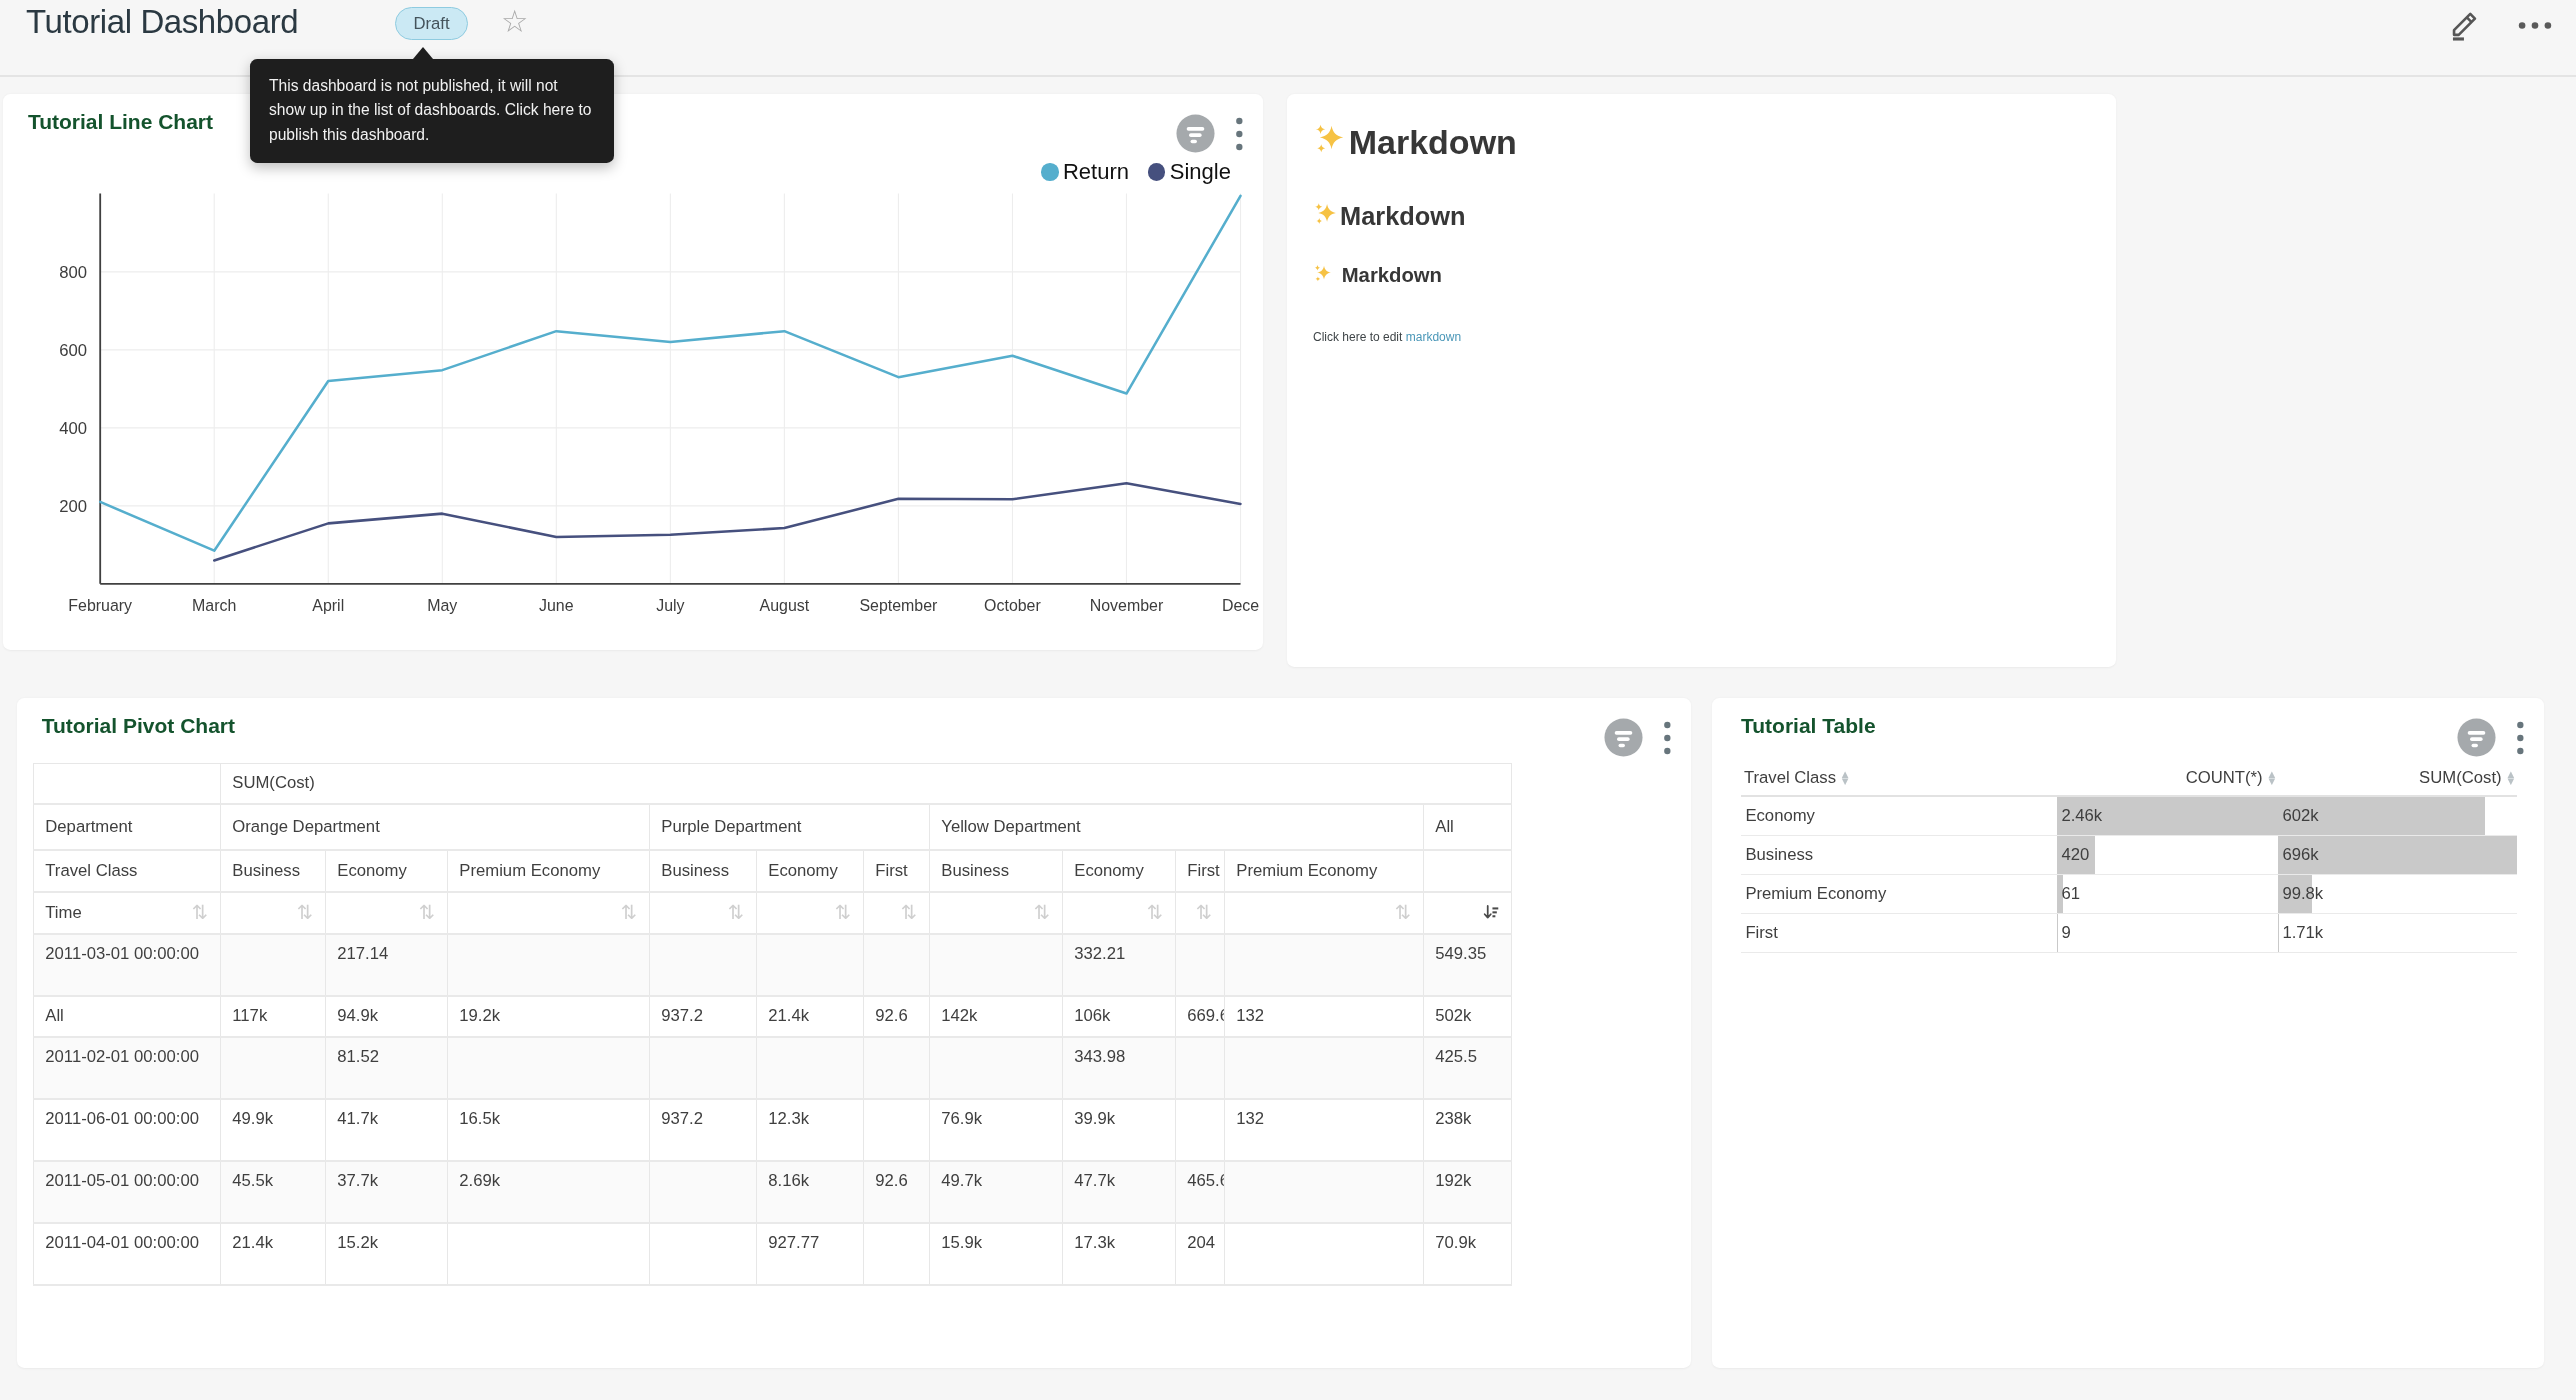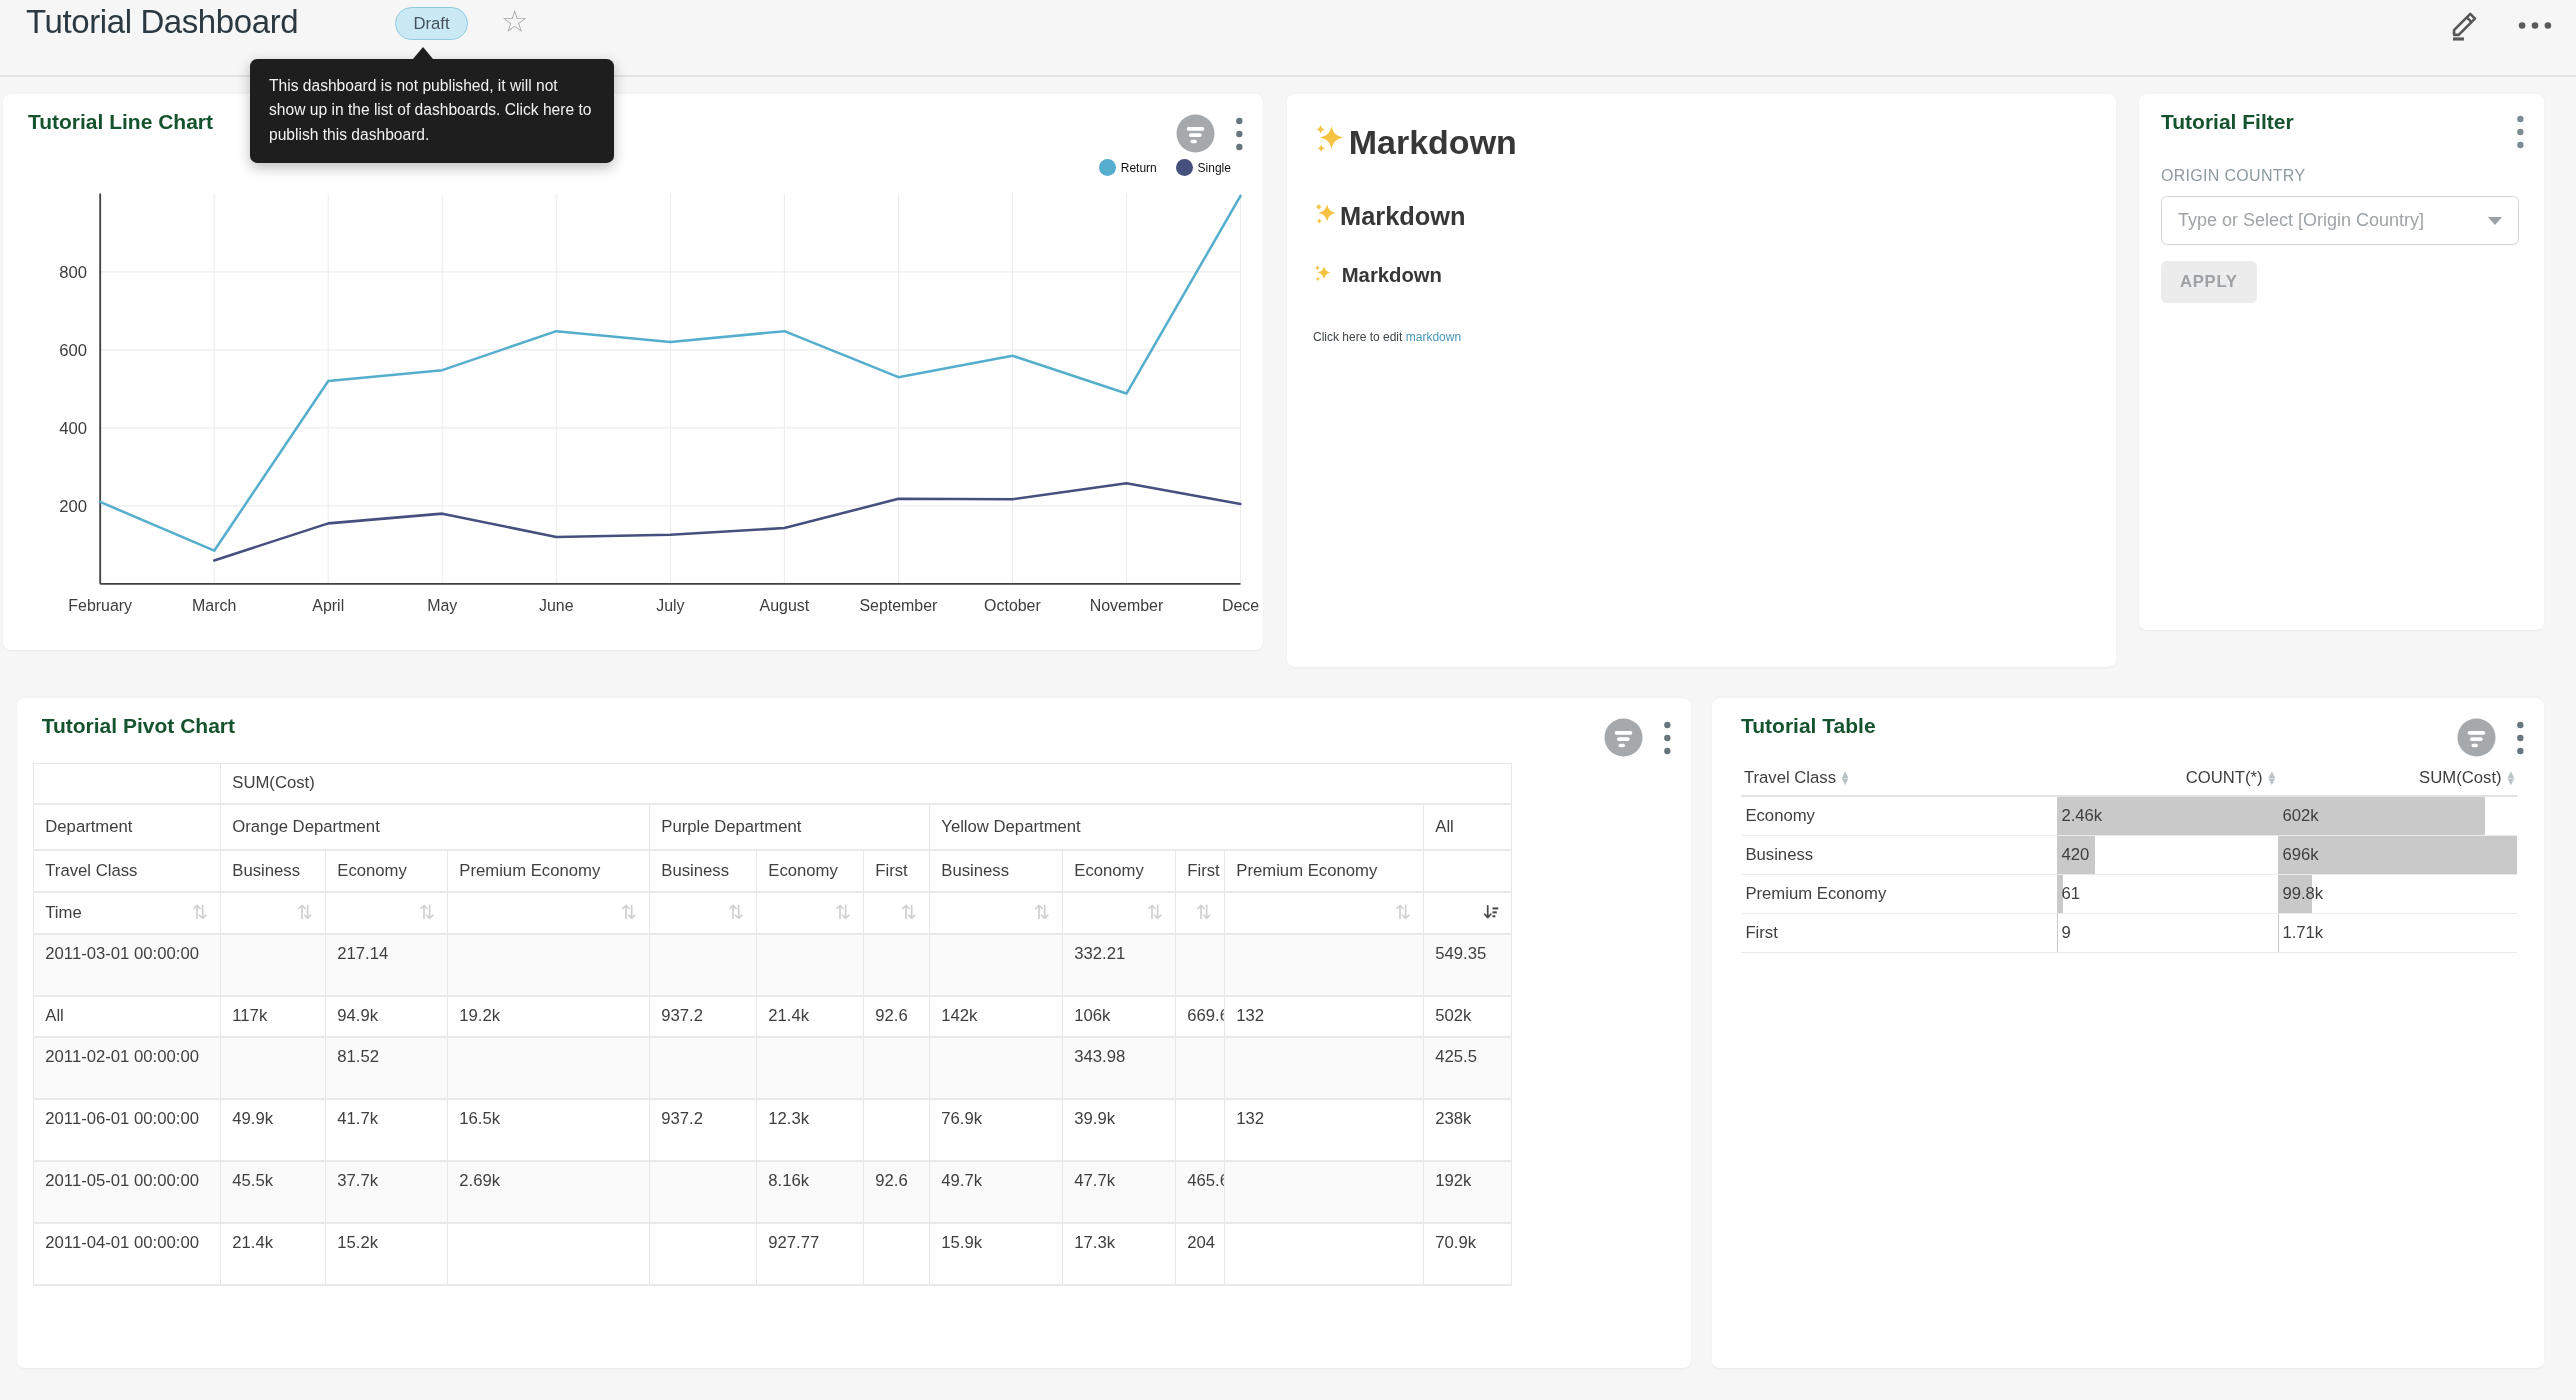--- a/index.html
+++ b/index.html
@@ -42,21 +42,21 @@
   .panel-icons { position: absolute; top: 19px; right: 19px; display: flex; align-items: center; gap: 19px; }
 
   #panel-line    { left: 2.9px;    top: 94px; width: 1260px; height: 556px; }
   #panel-md      { left: 1287px; top: 94px; width: 829px; height: 573px; }
   #panel-filter  { left: 2139px; top: 94px; width: 405px;  height: 536px; }
   #panel-pivot   { left: 16.7px;   top: 698px; width: 1674px; height: 670px; }
   #panel-table   { left: 1712px; top: 698px; width: 832px; height: 670px; }
 
   
   .legend { position: absolute; top: 65px; right: 32px; display: flex; gap: 19px; align-items: center; }
-  .legend-item { display: flex; align-items: center; gap: 4.4px; font-size: 12px; color: #111; }
+  .legend-item { display: flex; align-items: center; gap: 4.4px; font-size: 22px; color: #111; }
   .legend-dot { width: 17.4px; height: 17.4px; border-radius: 50%; }
   #lc { position: absolute; left: 0; top: 0; }
   #lc text { font-family: "Liberation Sans", sans-serif; }
 
   
   .md-body { position: absolute; left: 26px; top: 29px; right: 26px; color: #373737; }
   .md-h1 { font-size: 34px; font-weight: 600; margin-bottom: 38px; }
   .md-h2 { font-size: 25.4px; font-weight: 600; margin-bottom: 30.5px; }
   .md-h3 { font-size: 20.3px; font-weight: 600; margin-bottom: 0; }
   .md-p  { margin-top: 42px; font-size: 12px; color: #3f4548; }
@@ -226,38 +226,20 @@
             </svg></span><span>Markdown</span></div>
       <div class="md-h3"><span class="sparkle"><svg width="19.6" height="19.6" viewBox="0 0 24 24">
               <path d="M13.5 2c.9 5 3.5 7.6 8.5 8.5-5 .9-7.6 3.5-8.5 8.5-.9-5-3.5-7.6-8.5-8.5 5-.9 7.6-3.5 8.5-8.5z" fill="#f6c244"></path>
               <path d="M5.5 1.2c.35 2 1.4 3 3.4 3.4-2 .35-3.05 1.4-3.4 3.4-.35-2-1.4-3.05-3.4-3.4 2-.35 3.05-1.4 3.4-3.4z" fill="#f6c244"></path>
               <path d="M6 15.4c.3 1.7 1.2 2.6 2.9 2.9-1.7.3-2.6 1.2-2.9 2.9-.3-1.7-1.2-2.6-2.9-2.9 1.7-.3 2.6-1.2 2.9-2.9z" fill="#f6c244"></path>
             </svg></span><span>Markdown</span></div>
       <div class="md-p"><span>Click here to edit </span><span class="md-link">markdown</span></div>
     </div>
   </div>
 
-  <div class="panel" id="panel-filter">
-    <div class="panel-title" style="left:22px;">Tutorial Filter</div>
-    <div class="panel-icons">
-      <span class="icon-btn">
-        <svg width="8.7" height="38" viewBox="0 0 12 52">
-            <circle cx="6" cy="8" r="4.4" fill="#7d8c93"></circle>
-            <circle cx="6" cy="26" r="4.4" fill="#7d8c93"></circle>
-            <circle cx="6" cy="44" r="4.4" fill="#7d8c93"></circle>
-          </svg>
-      </span>
-    </div>
-    <div class="f-label">ORIGIN COUNTRY</div>
-    <div class="f-select">
-      <span class="f-placeholder">Type or Select [Origin Country]</span>
-      <span class="f-caret"></span>
-    </div>
-    <button class="f-apply">APPLY</button>
-  </div>
 
   <div class="panel" id="panel-pivot">
     <div class="panel-title">Tutorial Pivot Chart</div>
     <div class="panel-icons">
       <span class="icon-btn">
         <svg width="41" height="41" viewBox="0 0 28 28">
             <circle cx="14" cy="14" r="13" fill="#a5a9ac"></circle>
             <rect x="8" y="9.6" width="12" height="2.5" rx="1.2" fill="#fff"></rect>
             <rect x="9.6" y="13.9" width="8.6" height="2.5" rx="1.2" fill="#fff"></rect>
             <rect x="10.6" y="18.2" width="4.4" height="2.5" rx="1.2" fill="#fff"></rect>

